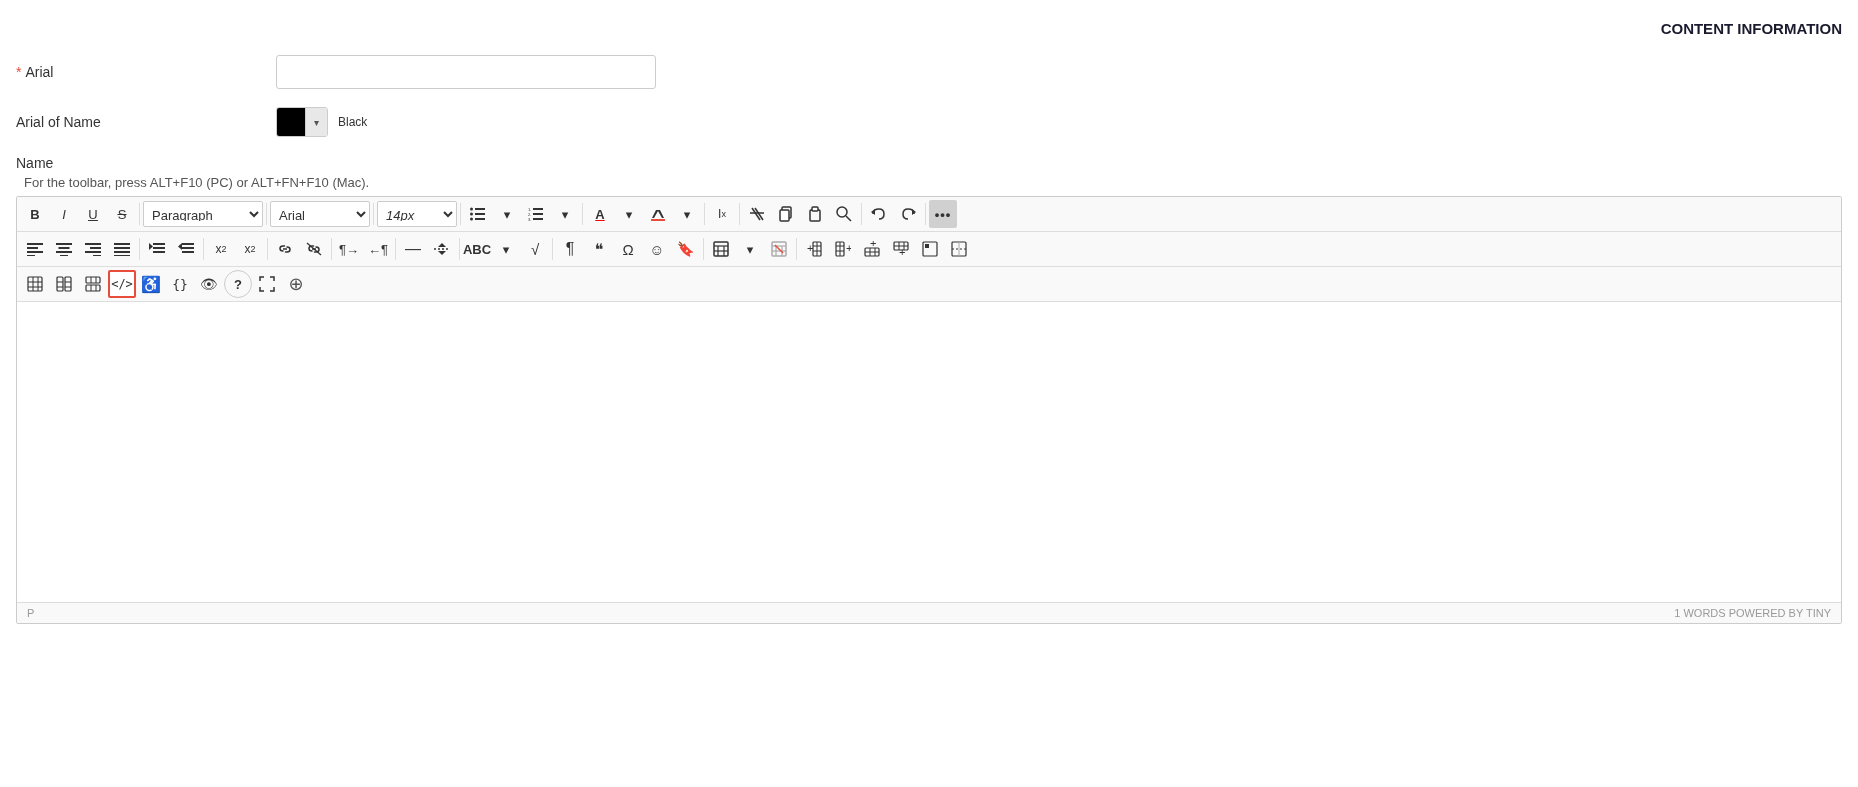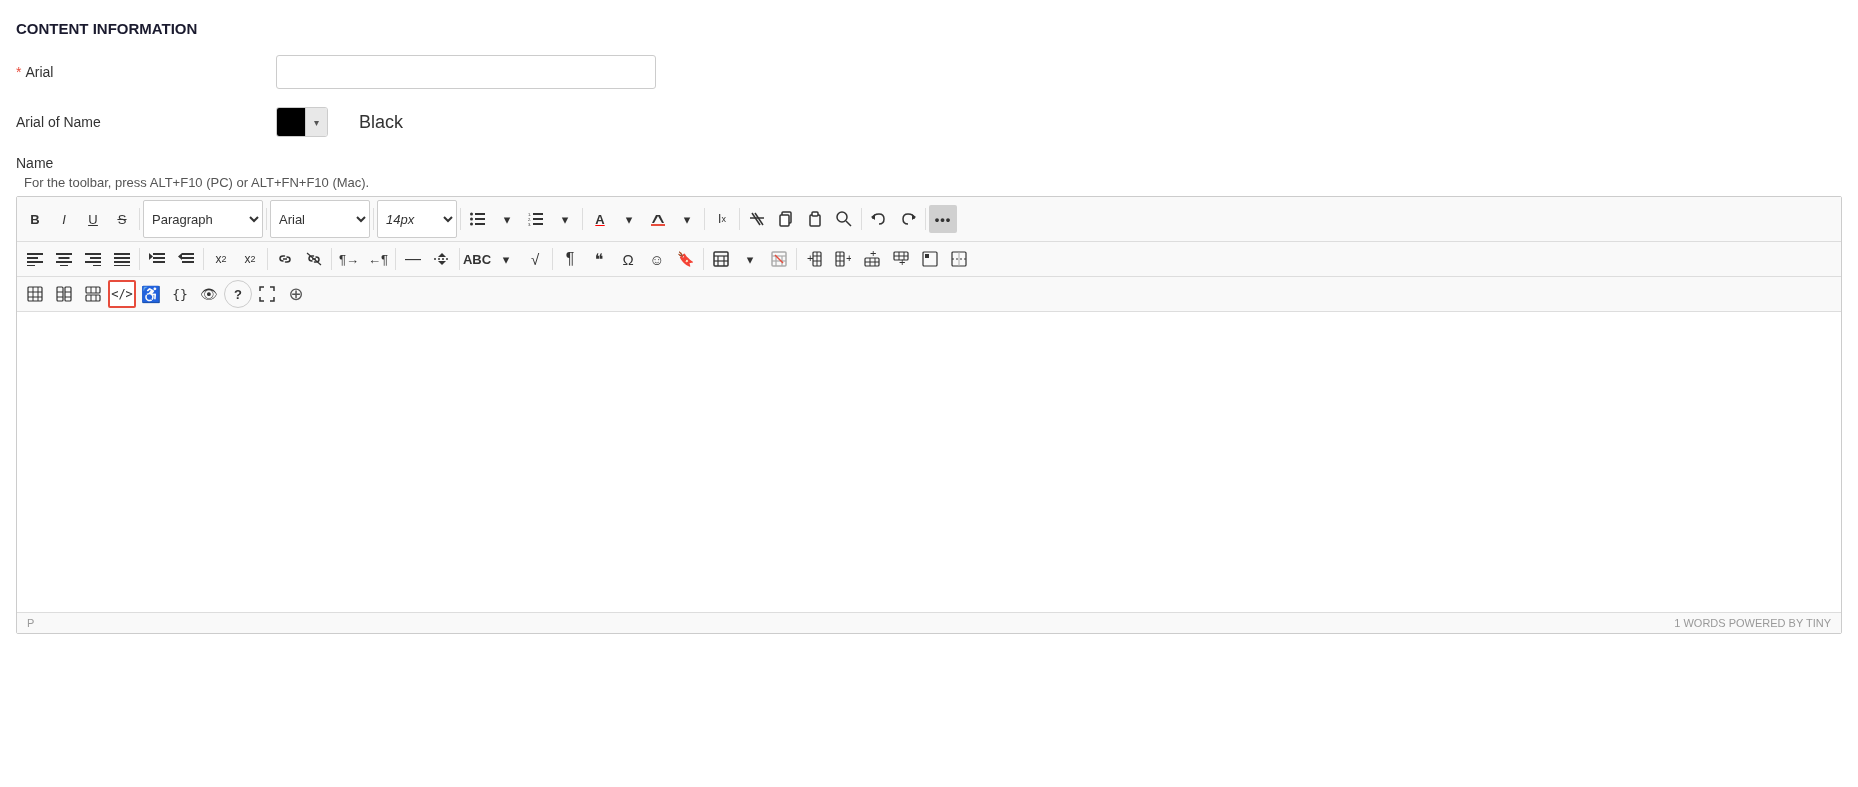--- a/index.html
+++ b/index.html
@@ -8,20 +8,21 @@
       font-size: 14px;
       background: #fff;
       color: #333;
       padding: 20px 16px;
     }
     .section-title {
       font-weight: bold;
       font-size: 15px;
       margin-bottom: 18px;
       color: #1a1a2e;
+      text-align: right;
     }
     .form-row {
       display: flex;
       align-items: center;
       margin-bottom: 18px;
     }
     .form-label {
       width: 260px;
       font-size: 14px;
       color: #333;
@@ -66,23 +67,22 @@
       height: 30px;
       background: #e8e8e8;
       display: flex;
       align-items: center;
       justify-content: center;
       font-size: 10px;
       color: #555;
       border-left: 1px solid #ccc;
     }
     .colour-label {
-      font-size: 18px;
+      font-size: 12px;
       color: #333;
-      margin-left: 21px;
     }
     .text-label {
       font-size: 14px;
       color: #333;
       margin-bottom: 4px;
     }
     .toolbar-hint {
       font-size: 13px;
       color: #555;
       margin-bottom: 0;
@@ -125,21 +125,21 @@
       background: #d0d0d0;
     }
     .toolbar-separator {
       width: 1px;
       height: 22px;
       background: #ddd;
       margin: 0 2px;
       flex-shrink: 0;
     }
     .toolbar-select {
-      height: 38px;
+      height: 26px;
       border: 1px solid #ccc;
       border-radius: 2px;
       font-size: 13px;
       padding: 5px 4px;
       background: #fff;
       cursor: pointer;
       color: #333;
     }
     .paragraph-select { width: 120px; }
     .font-select { width: 100px; }

